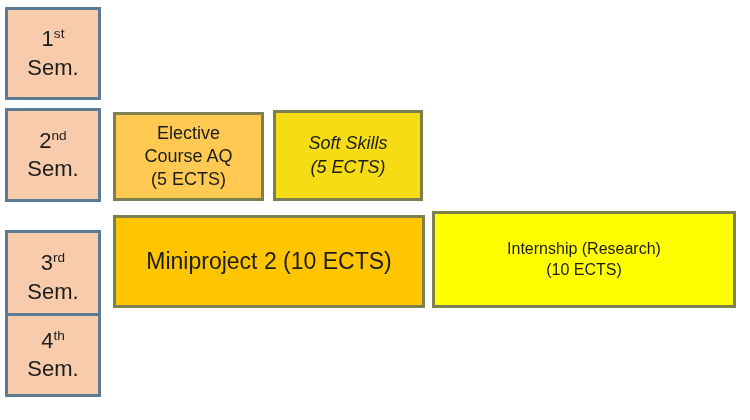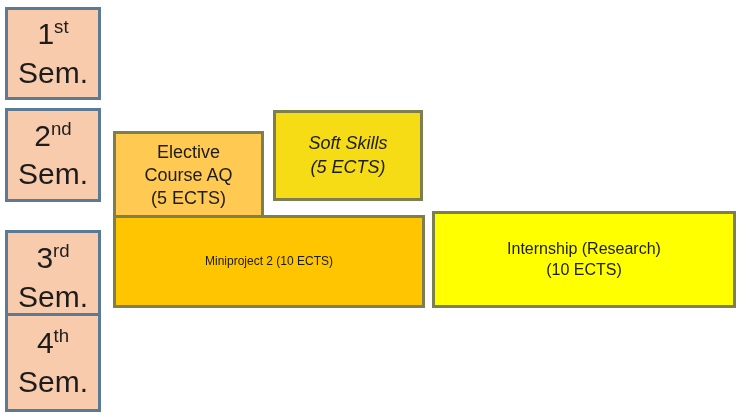--- a/index.html
+++ b/index.html
@@ -26,21 +26,21 @@
     display: flex;
     align-items: center;
     justify-content: center;
     text-align: center;
     line-height: 1.28;
     color: #1c1c1c;
   }
   .sem-box {
     background: #f8cbad;
     border: 3px solid #5b7b94;
-    font-size: 30px;
+    font-size: 22px;
   }
   .sem-label {
     display: block;
   }
   .sem-label .ord {
     font-size: 0.62em;
     vertical-align: super;
     line-height: 0;
   }
   .sem-label .semword {
@@ -53,21 +53,21 @@
   }
   .course-elective {
     background: #ffc952;
   }
   .course-softskills {
     background: #f5dc14;
     font-style: italic;
   }
   .course-miniproject {
     background: #ffc500;
-    font-size: 12px;
+    font-size: 23px;
   }
   .course-internship {
     background: #ffff00;
     font-size: 16px;
   }
   .box-text {
     white-space: pre-line;
   }
 </style>
 </head>
@@ -76,24 +76,24 @@
 <div id="curriculum-canvas">
     <div class="box sem-box" style="left: 5px; top: 7px; width: 96px; height: 93px; background: rgb(248, 203, 173); border-color: rgb(91, 123, 148);">
       <span class="sem-label"><span>1</span><span class="ord">st</span><span class="semword">Sem.</span></span>
     </div>
     <div class="box sem-box" style="left: 5px; top: 108px; width: 96px; height: 94px; background: rgb(248, 203, 173); border-color: rgb(91, 123, 148);">
       <span class="sem-label"><span>2</span><span class="ord">nd</span><span class="semword">Sem.</span></span>
     </div>
     <div class="box sem-box" style="left: 5px; top: 210px; width: 96px; height: 95px; background: rgb(248, 203, 173); border-color: rgb(91, 123, 148); margin-top: 20px;">
       <span class="sem-label"><span>3</span><span class="ord">rd</span><span class="semword">Sem.</span></span>
     </div>
-    <div class="box sem-box" style="left: 5px; top: 313px; width: 96px; height: 99px; background: rgb(248, 203, 173); border-color: rgb(91, 123, 148);">
+    <div class="box sem-box" style="left: 5px; top: 313px; width: 96px; height: 84px; background: rgb(248, 203, 173); border-color: rgb(91, 123, 148);">
       <span class="sem-label"><span>4</span><span class="ord">th</span><span class="semword">Sem.</span></span>
     </div>
-    <div class="box course-box course-elective" style="left: 113px; top: 112px; width: 151px; height: 89px; background: rgb(255, 201, 82); border-color: rgb(125, 127, 78); margin-top: 19px;">
+    <div class="box course-box course-elective" style="left: 113px; top: 112px; width: 151px; height: 89px; background: rgb(255, 201, 82); border-color: rgb(125, 127, 78);">
       <span class="box-text">Elective
 Course AQ
 (5 ECTS)</span>
     </div>
     <div class="box course-box course-softskills" style="left: 273px; top: 110px; width: 150px; height: 91px; background: rgb(245, 220, 20); border-color: rgb(125, 127, 78);">
       <span class="box-text">Soft Skills
 (5 ECTS)</span>
     </div>
     <div class="box course-box course-miniproject" style="left: 113px; top: 215px; width: 312px; height: 93px; background: rgb(255, 197, 0); border-color: rgb(125, 127, 78);">
       <span class="box-text">Miniproject 2 (10 ECTS)</span>

